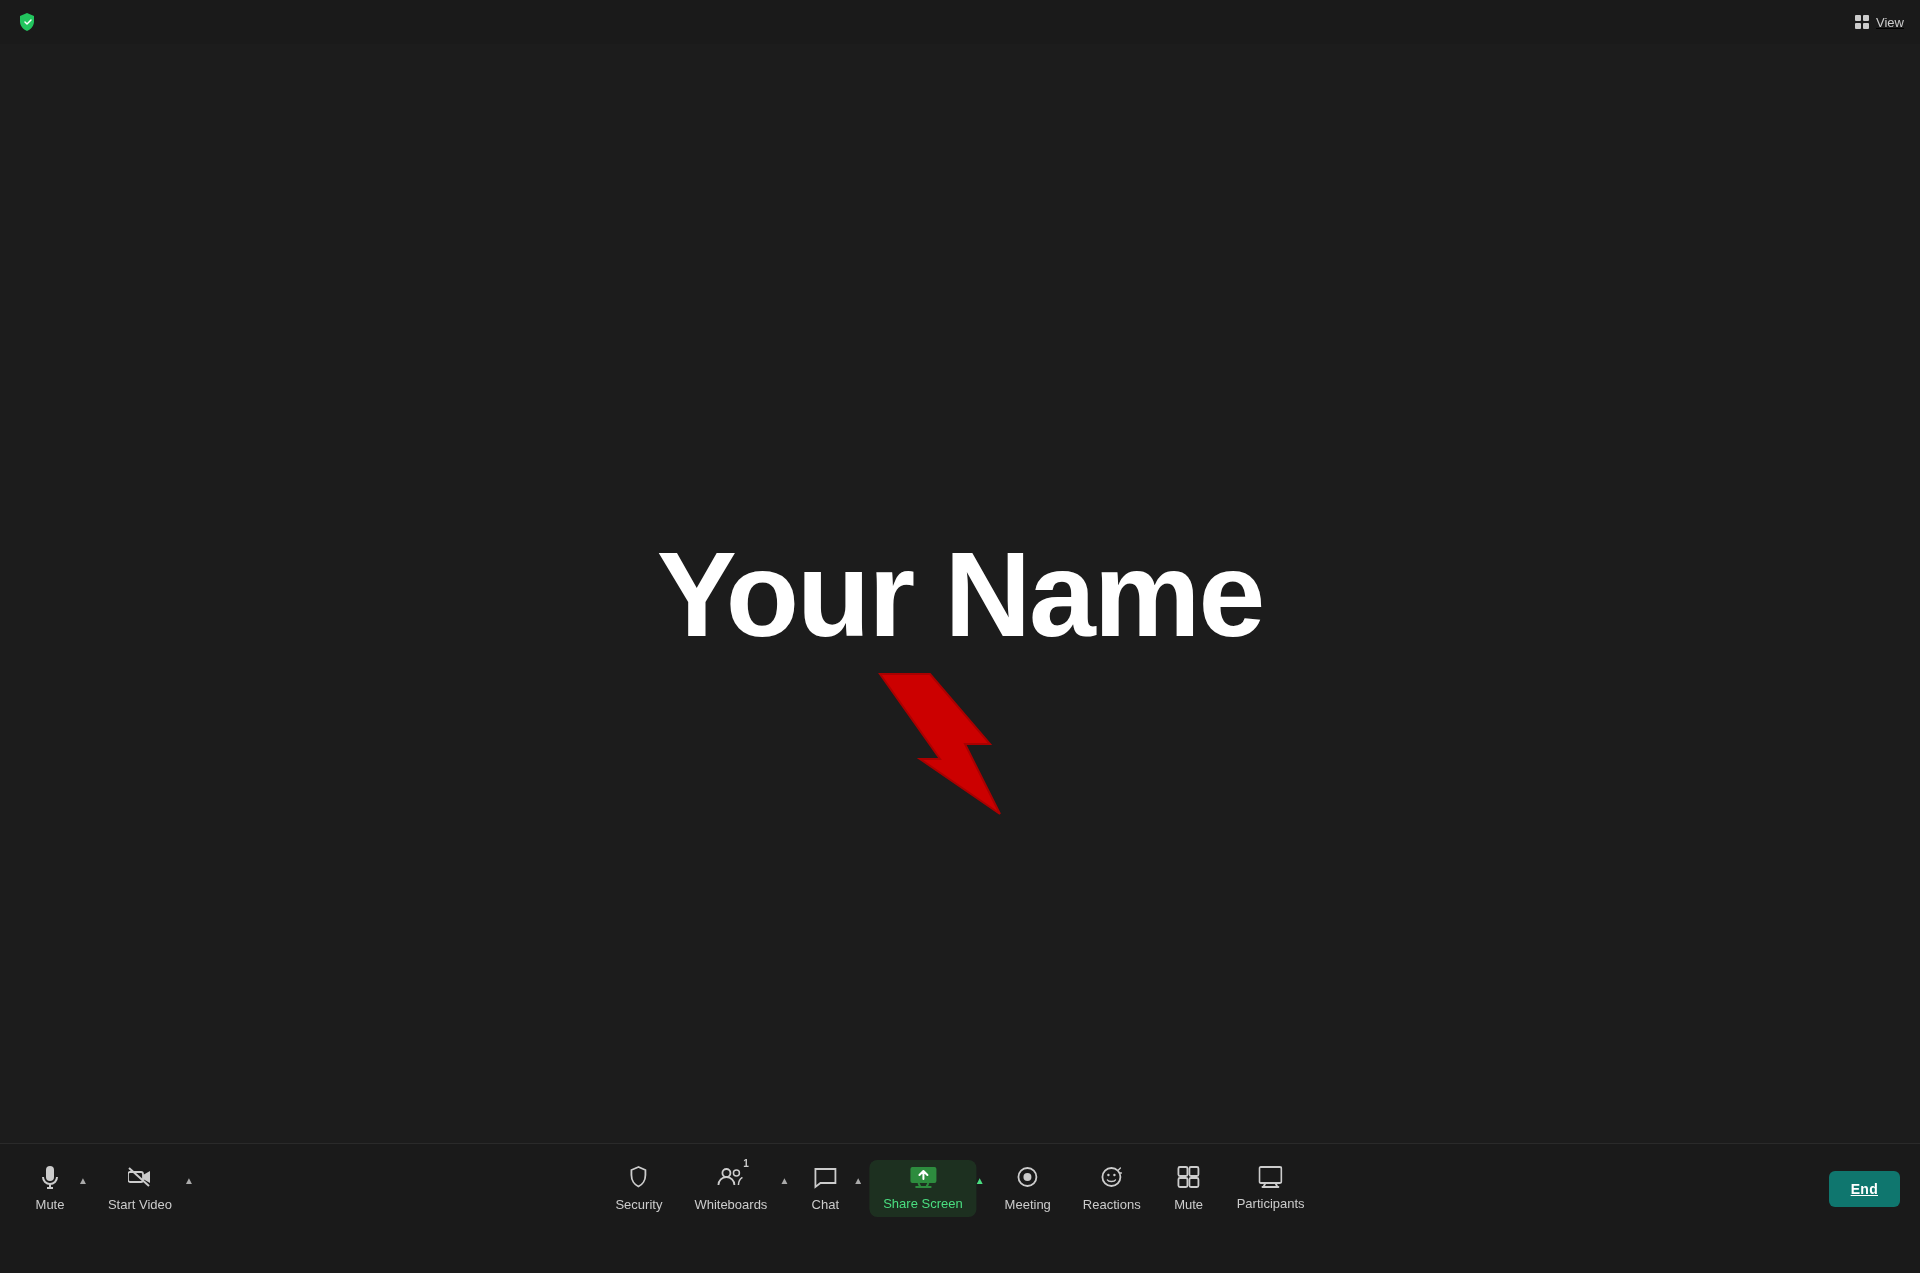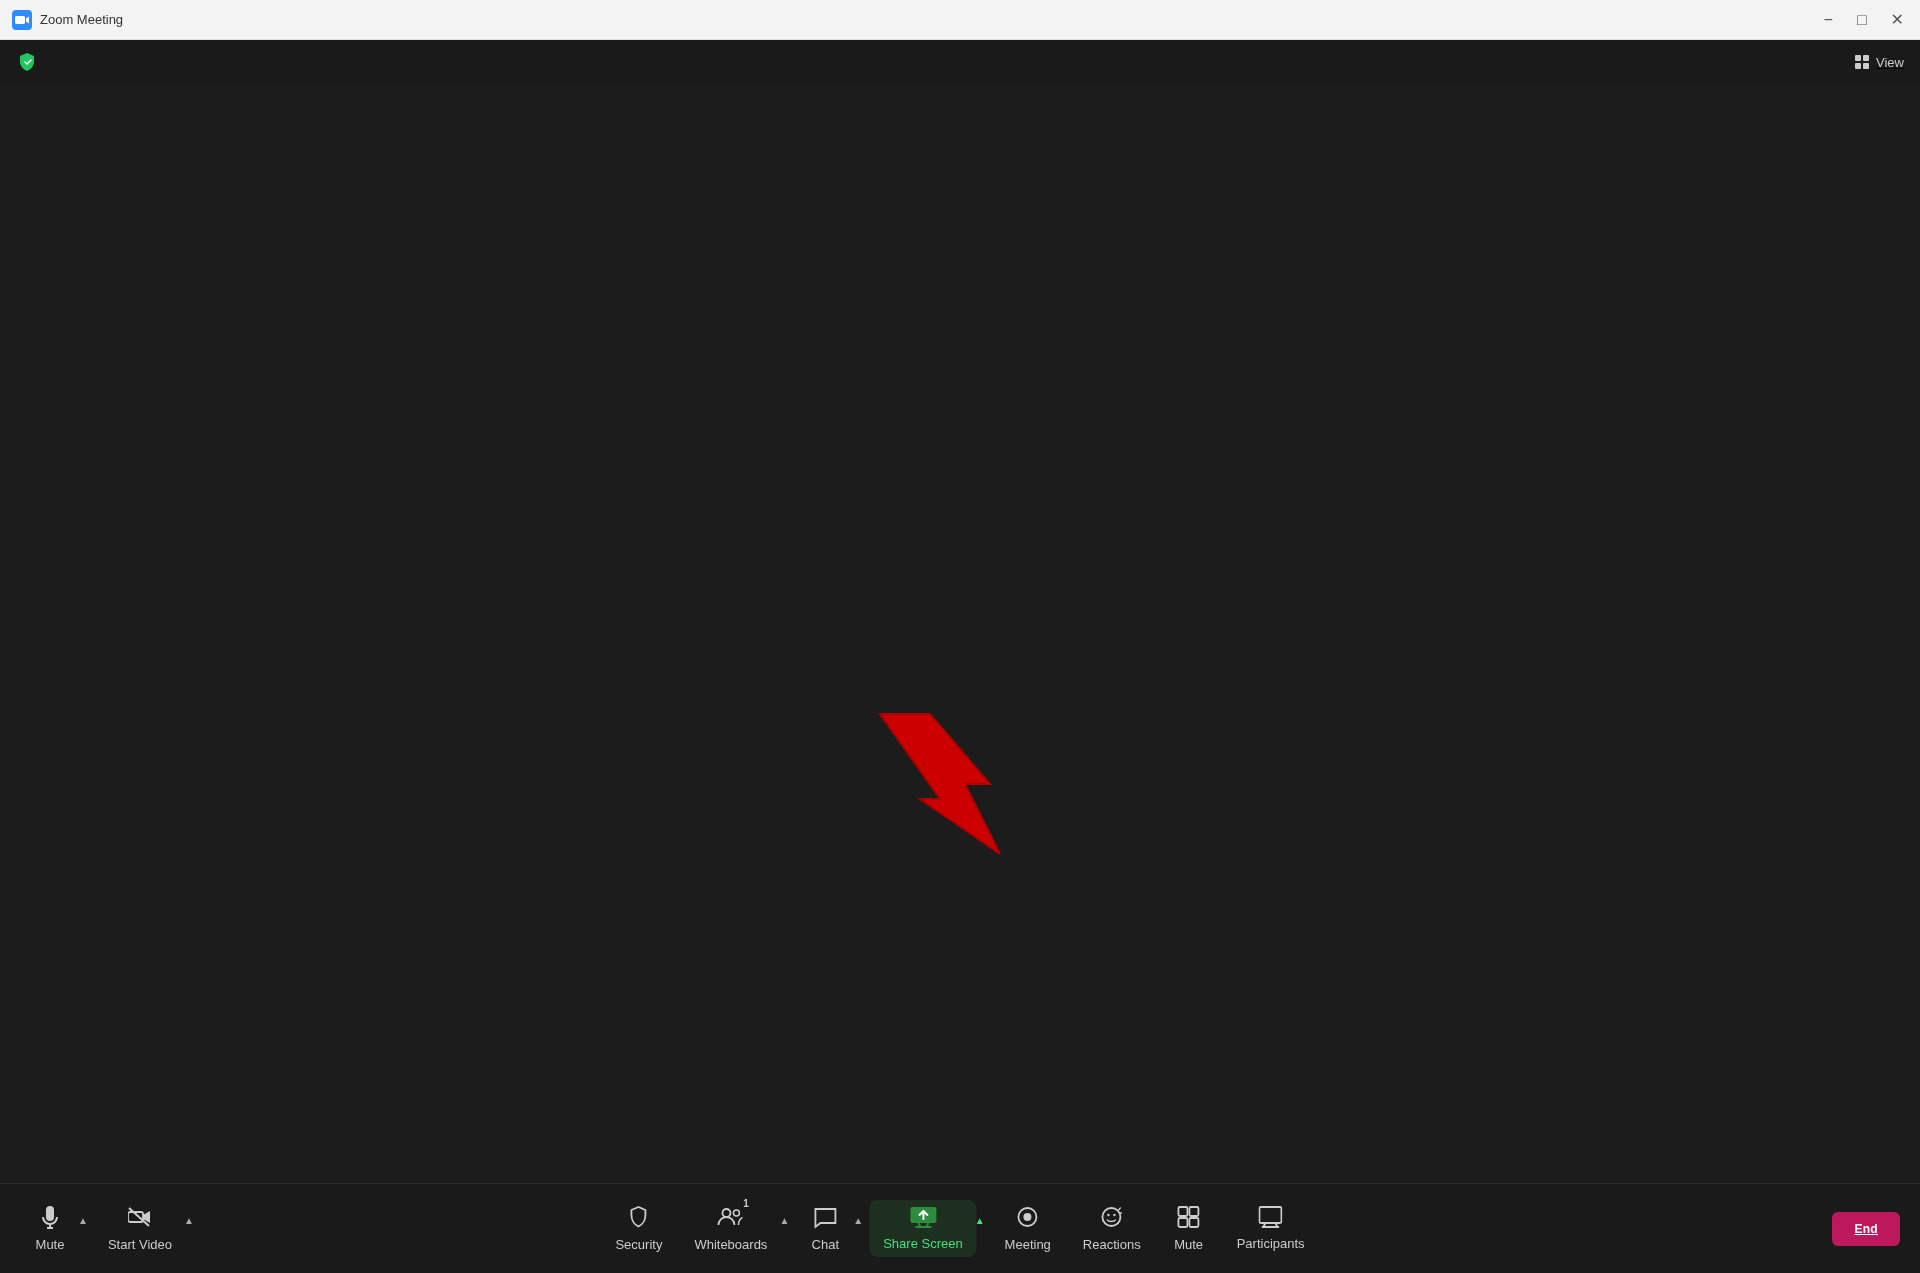--- a/index.html
+++ b/index.html
@@ -201,59 +201,43 @@
       border: none;
       color: #aaa;
       font-size: 10px;
       cursor: pointer;
       padding: 0 2px;
       margin-left: -4px;
       margin-top: -16px;
     }
 
     .end-btn {
-      background: #be185d;
+      background: #0f766e;
       color: white;
       border: none;
       border-radius: 6px;
-      font-size: 12px;
+      font-size: 14px;
       font-weight: 600;
       padding: 10px 22px;
       cursor: pointer;
       letter-spacing: 0.3px;
       text-decoration: underline;
     }
 
     
     .shield-svg {
       width: 22px;
       height: 22px;
     }
   </style>
 </head>
 <body>
 
 <div style="display:flex; flex-direction:column; height:1273px;">
 
-  <div class="title-bar">
-    <div class="title-bar-left">
-
-      <svg class="zoom-logo" viewBox="0 0 20 20" fill="none" xmlns="http://www.w3.org/2000/svg">
-        <rect width="20" height="20" rx="4" fill="#2D8CFF"></rect>
-        <path d="M3 7.5C3 6.67 3.67 6 4.5 6h7C12.33 6 13 6.67 13 7.5v5c0 .83-.67 1.5-1.5 1.5h-7C3.67 14 3 13.33 3 12.5v-5z" fill="white"></path>
-        <path d="M14 8.5l3-2v7l-3-2V8.5z" fill="white"></path>
-      </svg>
-      <span class="title-bar-title">Zoom Meeting</span>
-    </div>
-    <div class="title-bar-controls">
-      <button class="title-bar-btn">−</button>
-      <button class="title-bar-btn">□</button>
-      <button class="title-bar-btn close">✕</button>
-    </div>
-  </div>
 
   <div class="main-area">
 
     <div class="meeting-top-bar">
       <div class="shield-icon-container">
         <svg class="shield-svg" viewBox="0 0 22 22" fill="none">
           <path d="M11 2L4 5v5.5C4 14.64 7.07 18.44 11 20c3.93-1.56 7-5.36 7-9.5V5L11 2z" fill="#22c55e"></path>
           <path d="M9 11l2 2 4-4" stroke="white" stroke-width="1.5" stroke-linecap="round" stroke-linejoin="round"></path>
         </svg>
       </div>
@@ -264,20 +248,21 @@
             <rect x="9" y="1" width="6" height="6" rx="1" fill="#ccc"></rect>
             <rect x="1" y="9" width="6" height="6" rx="1" fill="#ccc"></rect>
             <rect x="9" y="9" width="6" height="6" rx="1" fill="#ccc"></rect>
           </svg>
           <span style="color:#ccc; font-size:13px;">View</span>
         </button>
       </div>
     </div>
 
     <div class="video-area">
+      <div class="participant-name">Your Name</div>
 
       <div class="arrow-container">
         <svg class="red-arrow" viewBox="0 0 200 200" xmlns="http://www.w3.org/2000/svg">
 
           <polygon points="60,20 110,20 170,90 145,90 180,160 100,105 120,105 60,20" fill="#cc0000" stroke="#aa0000" stroke-width="2"></polygon>
         </svg>
       </div>
     </div>
 
     <div class="toolbar">

